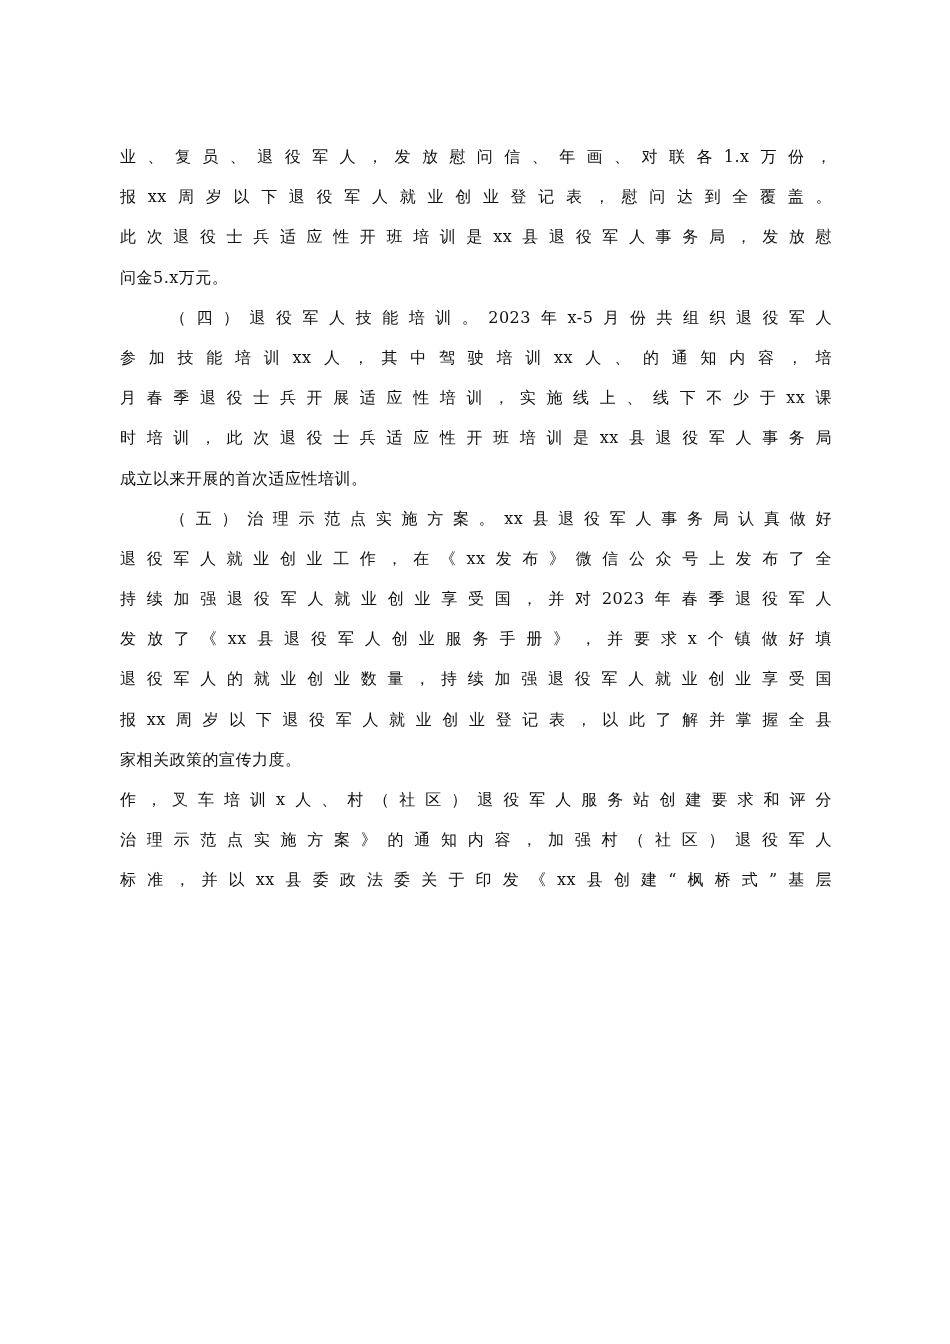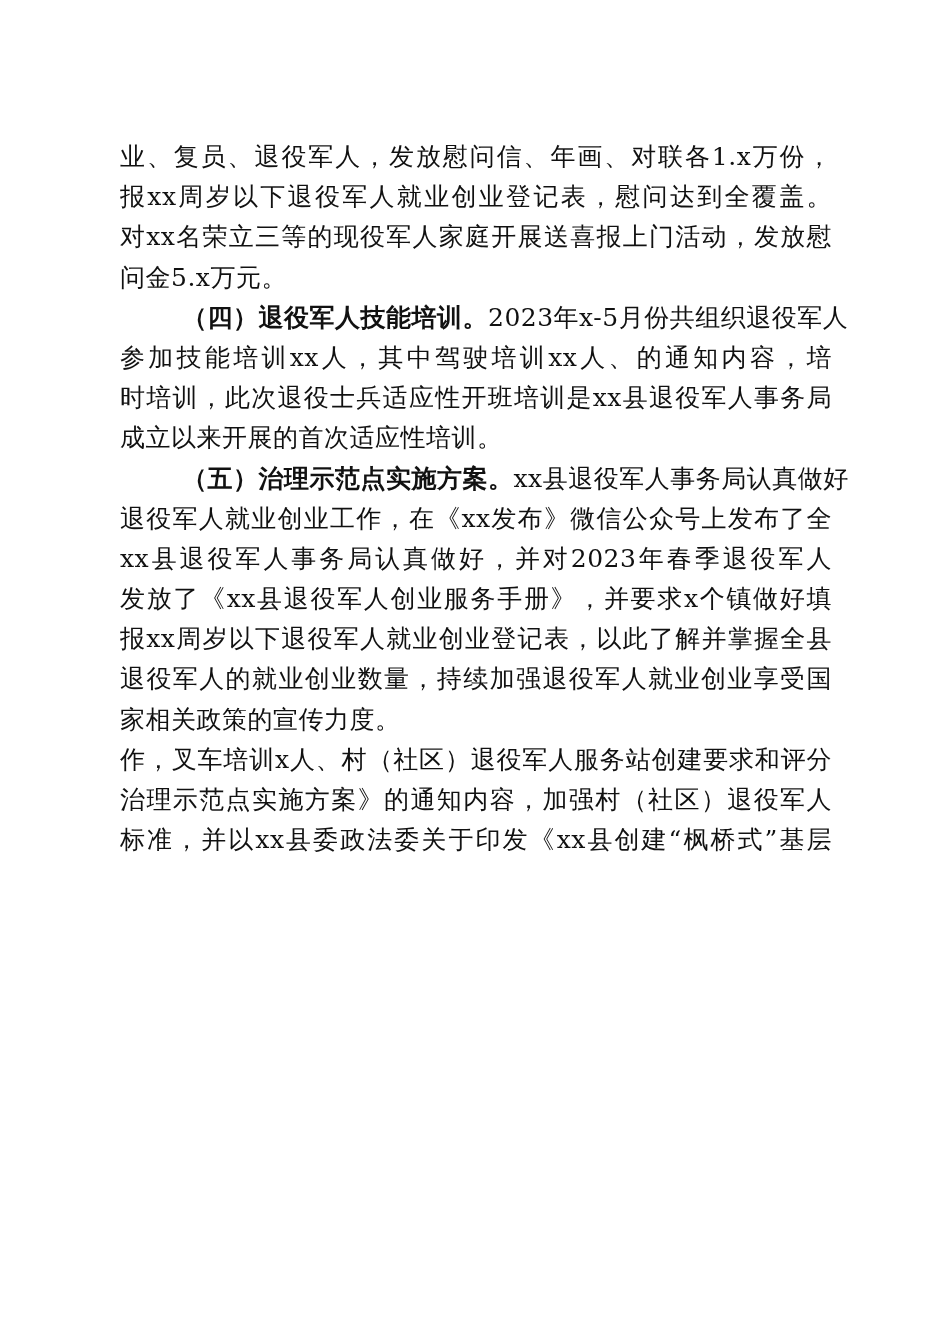--- a/index.html
+++ b/index.html
@@ -1,55 +1,56 @@
 <!DOCTYPE html>
 <html><head>
   <meta charset="utf-8">
   <style>
     html, body { margin: 0; padding: 0; background: #ffffff; }
     body { width: 950px; height: 1344px; position: relative; overflow: hidden; }
     .page {
       position: absolute; left: 120px; top: 137px; width: 712px;
       font-family: "DejaVu Serif", "Liberation Serif", serif;
-      font-size: 25px; color: #111111;
+      font-size: 16px; color: #111111;
     }
     .line {
       height: 40.2px; line-height: 40.2px; white-space: nowrap;
       text-align: justify; text-align-last: justify; letter-spacing: 0.5px;
     }
     .line.last { text-align-last: left; }
     .indent { padding-left: 50px; }
-    .heading { font-weight: bold; margin-left: 12px; }
+    .heading { font-weight: normal; }
   </style>
 </head>
 <body>
 
 <div class="page">
 
   <div>
     <div class="line">业、复员、退役军人，发放慰问信、年画、对联各1.x万份，</div>
     <div class="line">报xx周岁以下退役军人就业创业登记表，慰问达到全覆盖。</div>
-    <div class="line">对xx名荣立三等的现役军人家庭开展送喜报上门活动，发放慰</div>
+    <div class="line">此次退役士兵适应性开班培训是xx县退役军人事务局，发放慰</div>
     <div class="line last">问金5.x万元。</div>
   </div>
 
   <div>
     <div class="line indent"><span class="heading">（四）退役军人技能培训。</span><span>2023年x-5月份共组织退役军人</span></div>
     <div class="line">参加技能培训xx人，其中驾驶培训xx人、的通知内容，培</div>
+    <div class="line">月春季退役士兵开展适应性培训，实施线上、线下不少于xx课</div>
     <div class="line">时培训，此次退役士兵适应性开班培训是xx县退役军人事务局</div>
     <div class="line last">成立以来开展的首次适应性培训。</div>
   </div>
 
   <div>
     <div class="line indent"><span class="heading">（五）治理示范点实施方案。</span><span>xx县退役军人事务局认真做好</span></div>
     <div class="line">退役军人就业创业工作，在《xx发布》微信公众号上发布了全</div>
-    <div class="line">xx县退役军人事务局认真做好，并对2023年春季退役军人</div>
+    <div class="line">持续加强退役军人就业创业享受国，并对2023年春季退役军人</div>
     <div class="line">发放了《xx县退役军人创业服务手册》，并要求x个镇做好填</div>
+    <div class="line">退役军人的就业创业数量，持续加强退役军人就业创业享受国</div>
     <div class="line">报xx周岁以下退役军人就业创业登记表，以此了解并掌握全县</div>
-    <div class="line">退役军人的就业创业数量，持续加强退役军人就业创业享受国</div>
     <div class="line last">家相关政策的宣传力度。</div>
   </div>
 
   <div>
     <div class="line">作，叉车培训x人、村（社区）退役军人服务站创建要求和评分</div>
     <div class="line">治理示范点实施方案》的通知内容，加强村（社区）退役军人</div>
     <div class="line">标准，并以xx县委政法委关于印发《xx县创建“枫桥式”基层</div>
   </div>
 
 </div>

